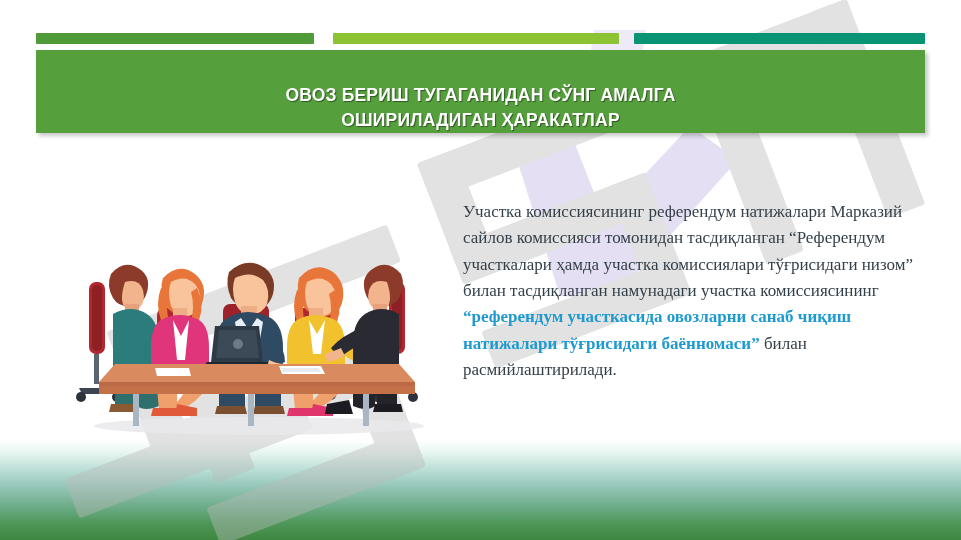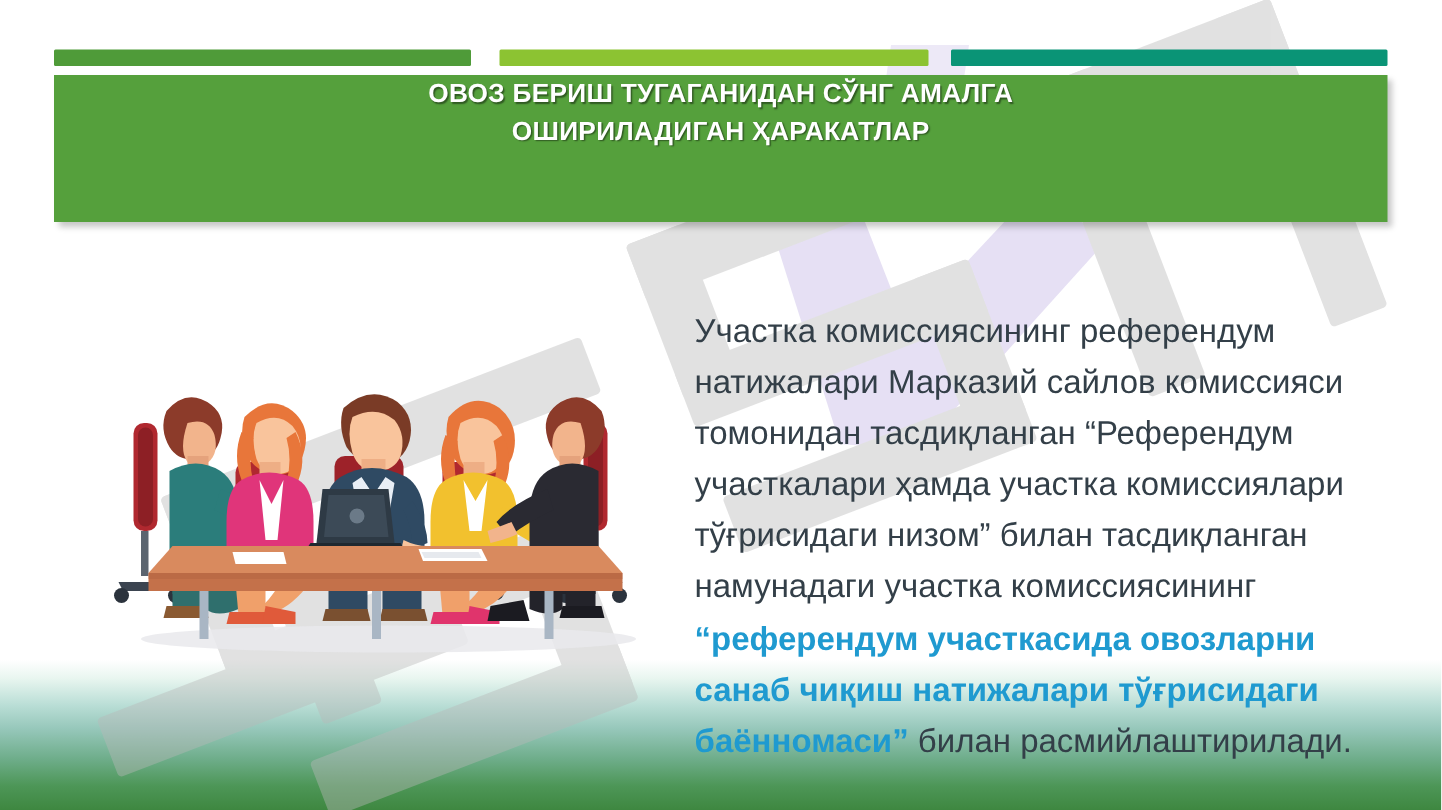--- a/index.html
+++ b/index.html
@@ -30,48 +30,48 @@
   .watermark{position:absolute;left:0;top:0;width:961px;height:540px;z-index:2;pointer-events:none;}
 
   
   .topbars{position:absolute;left:0;top:0;width:961px;height:50px;z-index:4;}
   .bar{position:absolute;height:11px;top:33px;border-radius:1px;}
   .bar-a{left:36px;width:278px;background:#4f9b39;}
   .bar-b{left:333px;width:286px;background:#8cc332;}
   .bar-c{left:634px;width:291px;background:#0a9476;}
 
   .title-box{
-    position:absolute;left:36px;top:50px;width:889px;height:98px;
+    position:absolute;left:36px;top:50px;width:889px;height:83px;
     background:#55a03c;
     box-shadow:3px 3px 4px rgba(0,0,0,0.22);
     z-index:5;
-    display:flex;align-items:flex-start;justify-content:center;
+    display:flex;align-items:flex-end;justify-content:center;
   }
   .title-text{
     color:#ffffff;
     font-size:17.5px;
     font-weight:bold;
     line-height:1.42;
     text-align:center;
     letter-spacing:.2px;
     text-shadow:1px 1px 1px rgba(0,0,0,.45);
     padding:0 60px;
     white-space:pre-line;
   }
 
   
   .body-wrap{
     position:absolute;left:463px;top:182px;width:462px;
     z-index:6;
   }
   .paragraph{
-    font-size:22px;
+    font-size:17px;
     line-height:1.55;
     color:#333f48;
-    font-family:Liberation Sans, sans-serif;
+    font-family:Liberation Serif, serif;
   }
   .hl{color:#1f9ad0;font-weight:bold;}
 
   
   .illus{position:absolute;left:63px;top:238px;width:386px;height:200px;z-index:6;}
 </style>
 </head>
 <body>
 
 <div id="slide">

